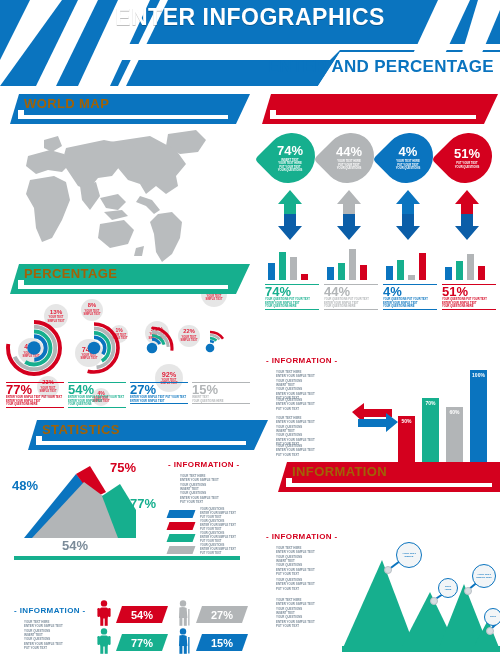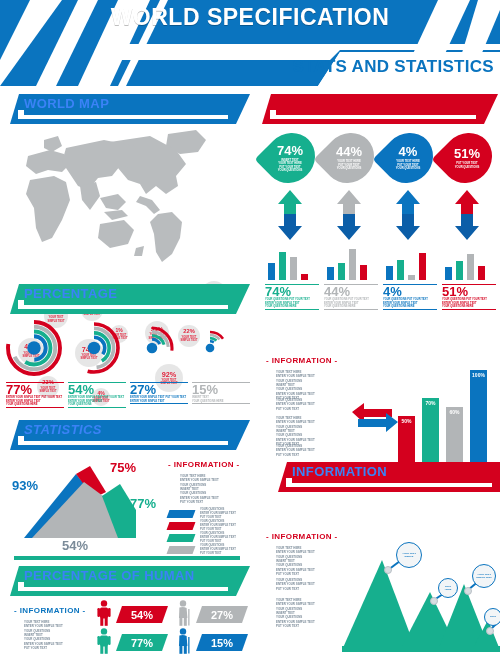--- a/index.html
+++ b/index.html
@@ -34,21 +34,21 @@
   }
   .ribbon .rb-notch{
     position:absolute;left:0;top:0;width:9px;height:30px;background:#fff;
     clip-path:polygon(0 0, 9px 0, 0 100%);
   }
   .ribbon .rb-line{
     position:absolute;left:12px;bottom:5px;height:4px;right:22px;background:#fff;
   }
   .ribbon .rb-tick{position:absolute;left:8px;bottom:5px;width:6px;height:9px;background:#fff;}
   .ribbon .rb-label{
-    position:absolute;left:14px;top:2px;color:#3b82f6;font-size:13px;font-weight:bold;
+    position:absolute;left:14px;top:2px;color:#a16207;font-size:13px;font-weight:bold;
     letter-spacing:.4px;
   }
 
   
   .map-wrap{position:absolute;}
   .pin{
     position:absolute;border-radius:50%;
     background:rgba(226,226,226,.88);
     display:flex;flex-direction:column;align-items:center;justify-content:center;
     color:#e2233c;font-weight:bold;line-height:1;text-align:center;
@@ -124,22 +124,22 @@
       <polygon points="0,0 500,0 500,52 340,52 318,86 0,86" fill="#0a74bf"></polygon>
       <polygon points="0,86 0,60 30,0 62,0" fill="#ffffff"></polygon>
       <polygon points="36,86 78,0 98,0 56,86" fill="#ffffff"></polygon>
       <polygon points="78,86 118,0 150,0 110,86" fill="#ffffff"></polygon>
       <polygon points="118,86 160,0 168,0 126,86" fill="#ffffff"></polygon>
       <polygon points="438,0 470,0 430,86 398,86" fill="#ffffff"></polygon>
       <polygon points="478,0 500,0 500,10 468,86 452,86" fill="#ffffff"></polygon>
       <polygon points="112,44 500,44 500,50 340,50 330,60 102,60" fill="#ffffff"></polygon>
       <polygon points="340,52 500,52 500,86 318,86" fill="#ffffff"></polygon>
     </svg>
-    <div class="hdr-title">WORLD SPECIFICATION</div>
-    <div class="hdr-sub">STATS AND STATISTICS</div>
+    <div class="hdr-title">ENTER INFOGRAPHICS</div>
+    <div class="hdr-sub">ENTER AND PERCENTAGE</div>
   </div>
 
   <div class="ribbon" style="left:10px;top:94px;width:240px;">
     <div class="rb-main" style="background:#0a74bf"></div>
     <div class="rb-notch"></div>
     <div class="rb-tick"></div>
     <div class="rb-line"></div>
     <div class="rb-label">WORLD MAP</div>
   </div>
 
@@ -225,21 +225,21 @@
 SIMPLE TEXT</span>
         </div>
         <div class="pin" style="left: 155px; top: 90px; width: 28px; height: 28px;">
           <b style="font-size: 7.28px;">92%</b>
           <span class="ptxt">YOUR TEXT
 SIMPLE TEXT</span>
         </div>
       </div>
   </div>
 
-  <div class="ribbon" style="left:10px;top:284px;width:240px;">
+  <div class="ribbon" style="left:10px;top:264px;width:240px;">
     <div class="rb-main" style="background:#16af8e"></div>
     <div class="rb-notch"></div>
     <div class="rb-tick"></div>
     <div class="rb-line"></div>
     <div class="rb-label">PERCENTAGE</div>
   </div>
   <div class="abs" id="donut-row" style="left:6px;top:314px;width:248px;height:100px;">
       <div class="abs" style="left: 0px; top: 6px;"><svg width="56" height="56" viewBox="0 0 56 56">
           <circle cx="28" cy="28" r="26" fill="none" stroke="#d4001e" stroke-width="3.9200000000000004" stroke-dasharray="125.78936984973534 163.36281798666926" transform="rotate(-90 28 28)"></circle>
           <circle cx="28" cy="28" r="21.24" fill="none" stroke="#b2b5b7" stroke-width="3.9200000000000004" stroke-dasharray="90.42901037443741 133.4548559244944" transform="rotate(-90 28 28)"></circle>
@@ -293,36 +293,36 @@
         </svg></div>
       <div class="pfoot" style="left: 186px; top: 68px; width: 58px;">
         <div class="pf-rule" style="background:#b2b5b7"></div>
         <div class="pf-num" style="color:#b2b5b7">15%</div>
         <div class="pf-txt" style="color:#b2b5b7">INSERT TEXT
 YOUR QUESTIONS HERE</div>
         <div class="pf-rule" style="background:#b2b5b7"></div>
       </div>
     </div>
 
-  <div class="ribbon" style="left:10px;top:420px;width:240px;font-style:italic;">
+  <div class="ribbon" style="left:28px;top:420px;width:240px;">
     <div class="rb-main" style="background:#0a74bf"></div>
     <div class="rb-notch"></div>
     <div class="rb-tick"></div>
     <div class="rb-line"></div>
     <div class="rb-label">STATISTICS</div>
   </div>
 
   <div class="abs" style="left:14px;top:452px;width:150px;height:100px;">
     <svg width="150" height="100" viewBox="0 0 150 100">
       <path d="M10 86 L62 22 L72 34 L66 86 Z" fill="#0a74bf"></path>
       <path d="M62 22 L76 14 L92 40 L80 46 Z" fill="#d4001e"></path>
       <path d="M18 86 L70 30 L108 58 L108 86 Z" fill="#b2b5b7"></path>
       <path d="M88 44 L106 32 L122 58 L122 86 L104 86 Z" fill="#16af8e"></path>
     </svg>
-    <div class="statlab" style="left:-2px;top:26px;color:#0a74bf;">93%</div>
+    <div class="statlab" style="left:-2px;top:26px;color:#0a74bf;">48%</div>
     <div class="statlab" style="left:96px;top:8px;color:#d4001e;">75%</div>
     <div class="statlab" style="left:116px;top:44px;color:#16af8e;">77%</div>
     <div class="statlab" style="left:48px;top:86px;color:#7b8b99;">54%</div>
   </div>
 
   <div class="info-h" style="left:168px;top:460px;color:#d4001e;">- INFORMATION -</div>
   <div class="lorem" style="left:180px;top:474px;width:74px;">YOUR TEXT HERE
 ENTER YOUR SIMPLE TEXT
 YOUR QUESTIONS
 INSERT TEXT
@@ -351,27 +351,20 @@
       <div class="legend-row" style="left: 0px; top: 36px;">
         <div class="legend-sw" style="background:#b2b5b7"></div>
         <div class="legend-tx">YOUR QUESTIONS
 ENTER YOUR SIMPLE TEXT
 PUT YOUR TEXT</div>
       </div>
     </div>
 
   <div class="abs" style="left:14px;top:556px;width:226px;height:4px;background:#16af8e;"></div>
 
-  <div class="ribbon" style="left:10px;top:566px;width:240px;">
-    <div class="rb-main" style="background:#16af8e"></div>
-    <div class="rb-notch"></div>
-    <div class="rb-tick"></div>
-    <div class="rb-line"></div>
-    <div class="rb-label">PERCENTAGE OF HUMAN</div>
-  </div>
 
   <div class="info-h" style="left:14px;top:606px;color:#0a74bf;">- INFORMATION -</div>
   <div class="lorem" style="left:24px;top:620px;width:66px;">YOUR TEXT HERE
 ENTER YOUR SIMPLE TEXT
 YOUR QUESTIONS
 INSERT TEXT
 YOUR QUESTIONS
 ENTER YOUR SIMPLE TEXT
 PUT YOUR TEXT</div>
   <div class="abs" id="human-grid" style="left:96px;top:600px;width:160px;height:56px;">

